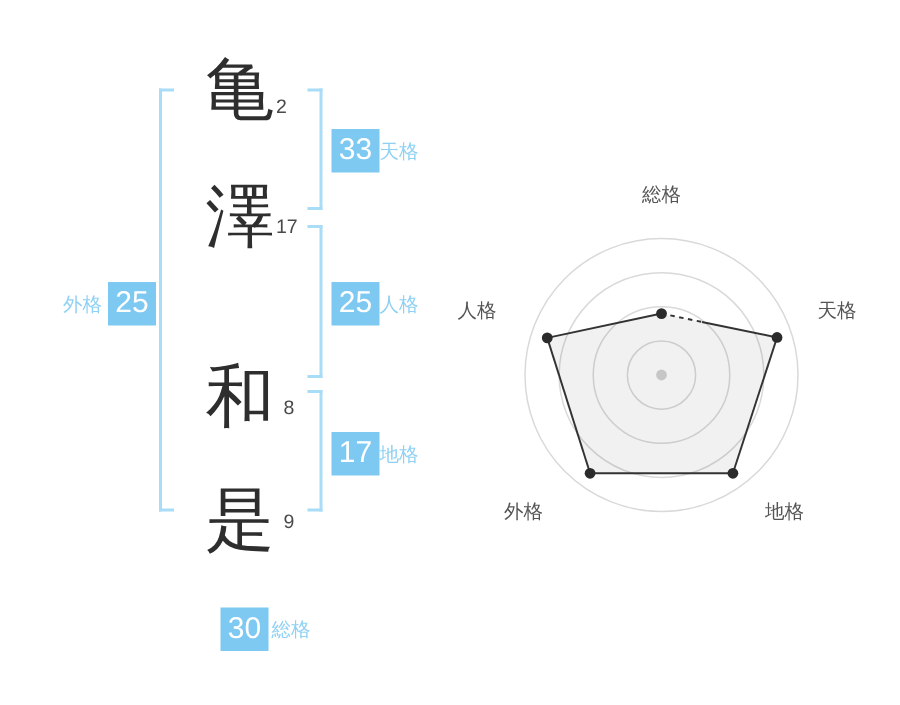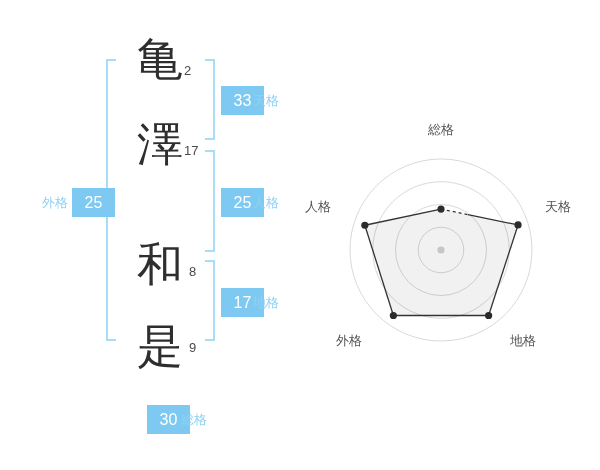--- a/index.html
+++ b/index.html
@@ -24,22 +24,22 @@
     border-left:2px solid var(--bracket);
     border-top:2px solid var(--bracket);
     border-bottom:2px solid var(--bracket);
   }
   .bracket.right{
     border-right:2px solid var(--bracket);
     border-top:2px solid var(--bracket);
     border-bottom:2px solid var(--bracket);
   }
   .kaku-box{
-    position:absolute;width:43px;height:29px;background:var(--accent);
-    color:#ffffff;font-size:16px;display:flex;align-items:center;justify-content:center;
+    position:absolute;width:32px;height:29px;background:var(--accent);
+    color:#ffffff;font-size:20px;display:flex;align-items:center;justify-content:center;
   }
   .kaku-label{
     position:absolute;font-size:13px;line-height:1;color:var(--label);
   }
   .radar{position:absolute;left:300px;top:108px;}
 </style>
 </head>
 <body>
 
 <div class="screen">

